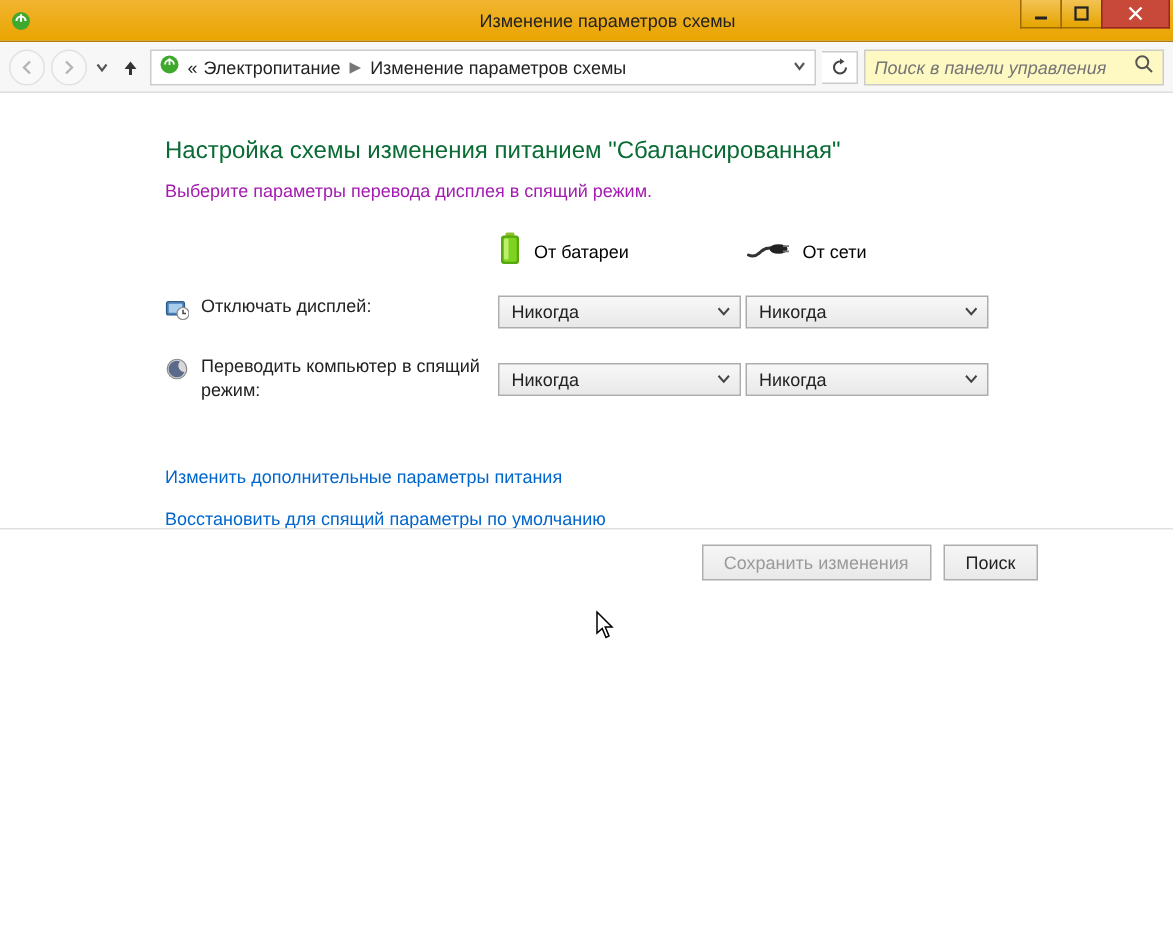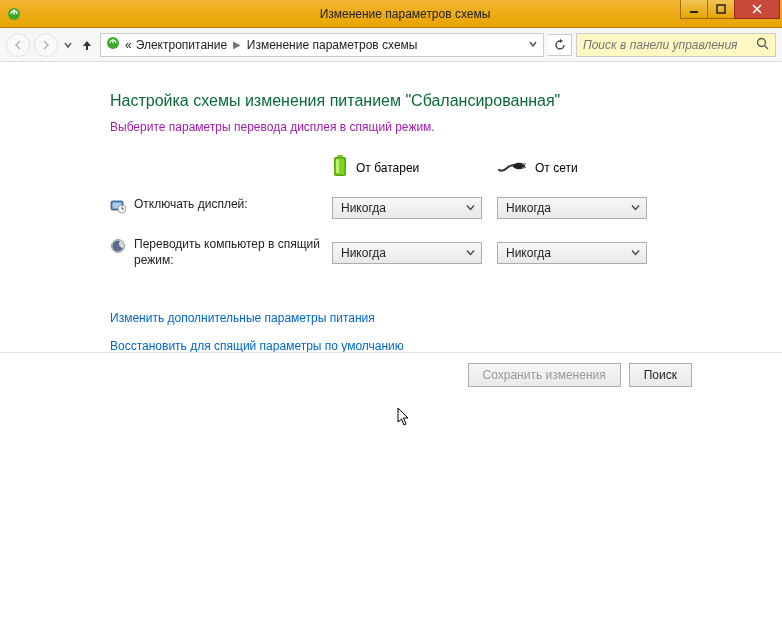--- a/index.html
+++ b/index.html
@@ -34,21 +34,21 @@
   .subtitle { font-size:12px; color:#a21caf; margin-bottom:20px; }
 
   .cols-header { display:flex; margin-bottom:16px; }
   .row-label-col { width:222px; }
   .val-col { width:165px; display:flex; align-items:center; gap:8px; font-size:12px; }
 
   .opt-row { display:flex; margin-bottom:18px; }
   .opt-row .row-label { width:222px; display:flex; align-items:flex-start; gap:8px; font-size:12px; color:#222; line-height:1.3; }
   .opt-row .row-label .ricon { width:16px; height:16px; flex-shrink:0; margin-top:1px; }
 
-  .dropdown { width:150px; height:22px; border:1px solid #adadad; background:linear-gradient(#f8f8f8,#e8e8e8); display:flex; align-items:center; padding:0 6px 0 8px; font-size:12px; color:#222; position:relative; cursor:default; }
+  .dropdown { width:162px; height:22px; border:1px solid #adadad; background:linear-gradient(#f8f8f8,#e8e8e8); display:flex; align-items:center; padding:0 6px 0 8px; font-size:12px; color:#222; position:relative; cursor:default; }
   .dropdown .dd-arrow { margin-left:auto; }
 
   .links { margin-top:43px; }
   .links a { display:block; color:#0066cc; font-size:12px; text-decoration:none; margin-bottom:14px; }
 
   .footer { position:absolute; top:352px; left:0; right:0; border-top:1px solid #e0e0e0; padding:10px 90px 0 0; display:flex; justify-content:flex-end; gap:8px; }
   .btn { height:24px; padding:0 14px; font-size:12px; border:1px solid #adadad; background:linear-gradient(#f6f6f6,#e9e9e9); color:#222; cursor:default; }
   .btn.disabled { color:#9a9a9a; }
 
   .cursor { position:absolute; left:397px; top:407px; pointer-events:none; }

